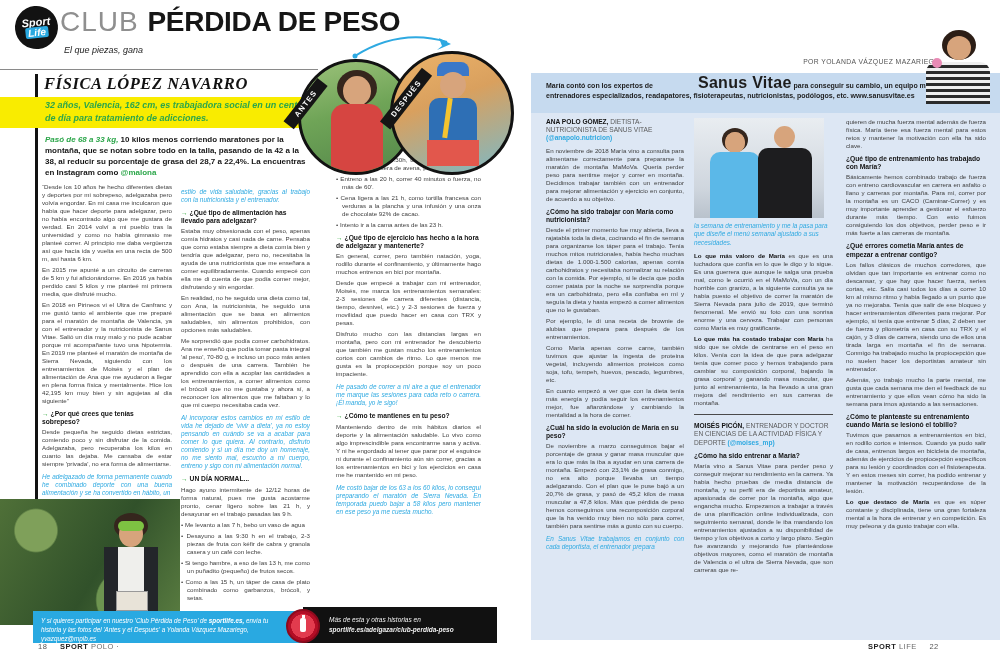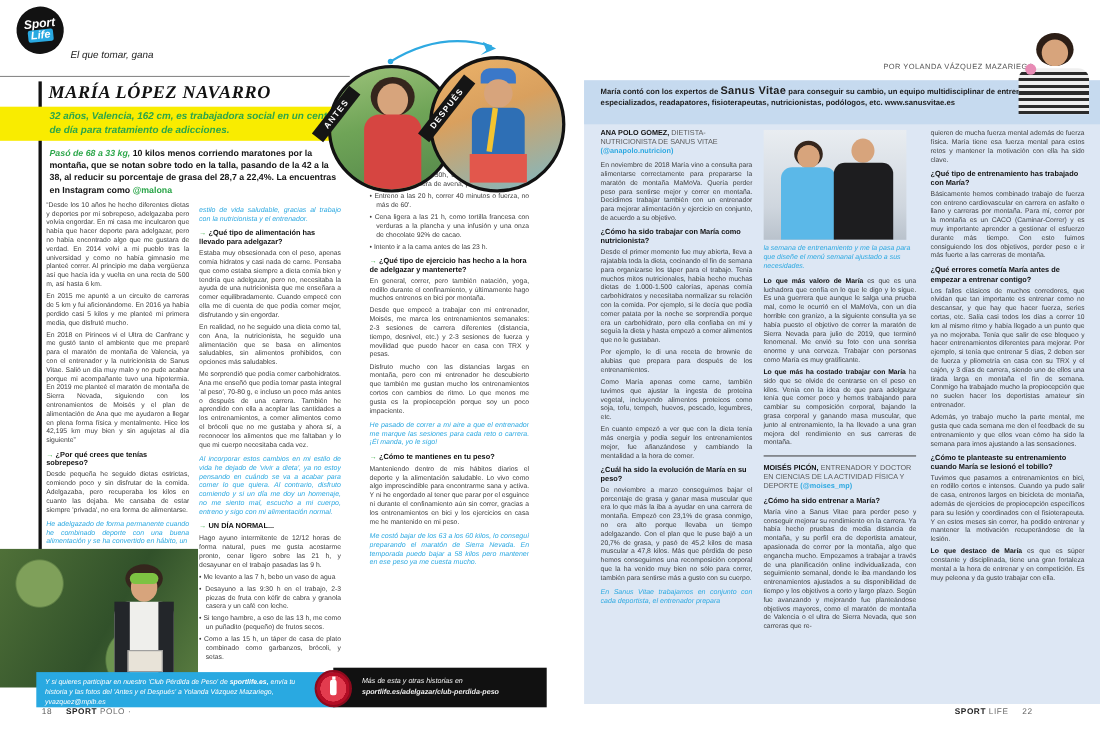--- a/index.html
+++ b/index.html
@@ -65,46 +65,49 @@
             font-size:6.5px;line-height:9.5px;font-style:italic;padding:8px 8px 0 26px;box-sizing:border-box;}
   .footer{font-size:7.5px;color:#6d6d6d;letter-spacing:0.5px;}
   .footer .b1{font-weight:bold;color:#222;}
   .lfooter{left:28px;top:642px;}
   .rfooter{left:868px;top:642px;}
   .fnum{margin:0 10px;color:#555;}
   
   .panel{left:531px;top:73px;width:469px;height:567px;background:#dde7f4;}
   .banner{left:531px;top:73px;width:469px;height:40px;background:#c6daef;box-sizing:border-box;
           padding:5px 12px 0 15px;font-size:7px;line-height:10px;color:#1d1d1d;font-weight:bold;}
-  .banner .brand{font-size:10px;font-weight:800;letter-spacing:0.3px;}
+  .banner .brand{font-size:16px;font-weight:800;letter-spacing:0.3px;margin-left:43px;}
   .byline{left:700px;top:58px;width:240px;text-align:right;font-size:6.8px;color:#555;letter-spacing:0.4px;}
   .author{left:916px;top:28px;width:84px;height:76px;z-index:5;overflow:hidden;}
   .author .torso{position:absolute;left:10px;top:34px;width:64px;height:42px;border-radius:10px 10px 0 0;
           background:repeating-linear-gradient(0deg,#2b2b2b 0 3px,#efefef 3px 6px);}
   .author .ahair{position:absolute;left:26px;top:2px;width:34px;height:30px;border-radius:50%;background:#2c1e16;}
   .author .aface{position:absolute;left:31px;top:8px;width:24px;height:24px;border-radius:50%;background:#d7a47c;}
   .author .flower{position:absolute;left:16px;top:30px;width:10px;height:10px;border-radius:50%;background:#e88bb5;}
   .trainers{position:relative;width:130px;height:100px;margin:0 0 4px;overflow:hidden;
             background:linear-gradient(180deg,#e9edf1 0%,#cfd6de 70%,#b9c2cc 100%);}
   .caption{color:#2ea9e1;font-style:italic;font-size:6.4px;line-height:8.4px;margin-bottom:5px;text-align:left;}
 </style>
 </head>
 <body>
 
 <div class="spread">
 
   <div class="abs logo">
     <span class="l1">Sport</span>
     <span class="l2">Life</span>
   </div>
-  <div class="abs tagline">El que tomar, gana</div>
+  <div class="abs bigtitle">
+    <span class="club">CLUB </span><span class="strong">PÉRDIDA DE PESO</span>
+  </div>
+  <div class="abs tagline">El que piezas, gana</div>
   <div class="abs hairline"></div>
   <div class="abs vrule"></div>
 
-  <div class="abs name">MARÍA LÓPEZ NAVARRO</div>
+  <div class="abs name">FÍSICA LÓPEZ NAVARRO</div>
   <div class="abs yellowband"></div>
   <div class="abs subtitle">32 años, Valencia, 162 cm, es trabajadora social en un centro de día para tratamiento de adicciones.</div>
   <div class="abs intro">
     <span class="glead">Pasó de 68 a 33 kg,</span><span> 10 kilos menos corriendo maratones por la montaña, que se notan sobre todo en la talla, pasando de la 42 a la 38, al reducir su porcentaje de grasa del 28,7 a 22,4%. La encuentras en Instagram como </span><span class="handle">@malona</span>
   </div>
 
   <div class="abs circ circ1">
     <div class="abs hair" style="left:36px;top:8px;width:40px;height:36px;"></div>
     <div class="abs head" style="left:42px;top:14px;width:28px;height:30px;"></div>
     <div class="abs" style="left:30px;top:42px;width:52px;height:70px;background:#d64541;border-radius:14px 14px 0 0;"></div>

